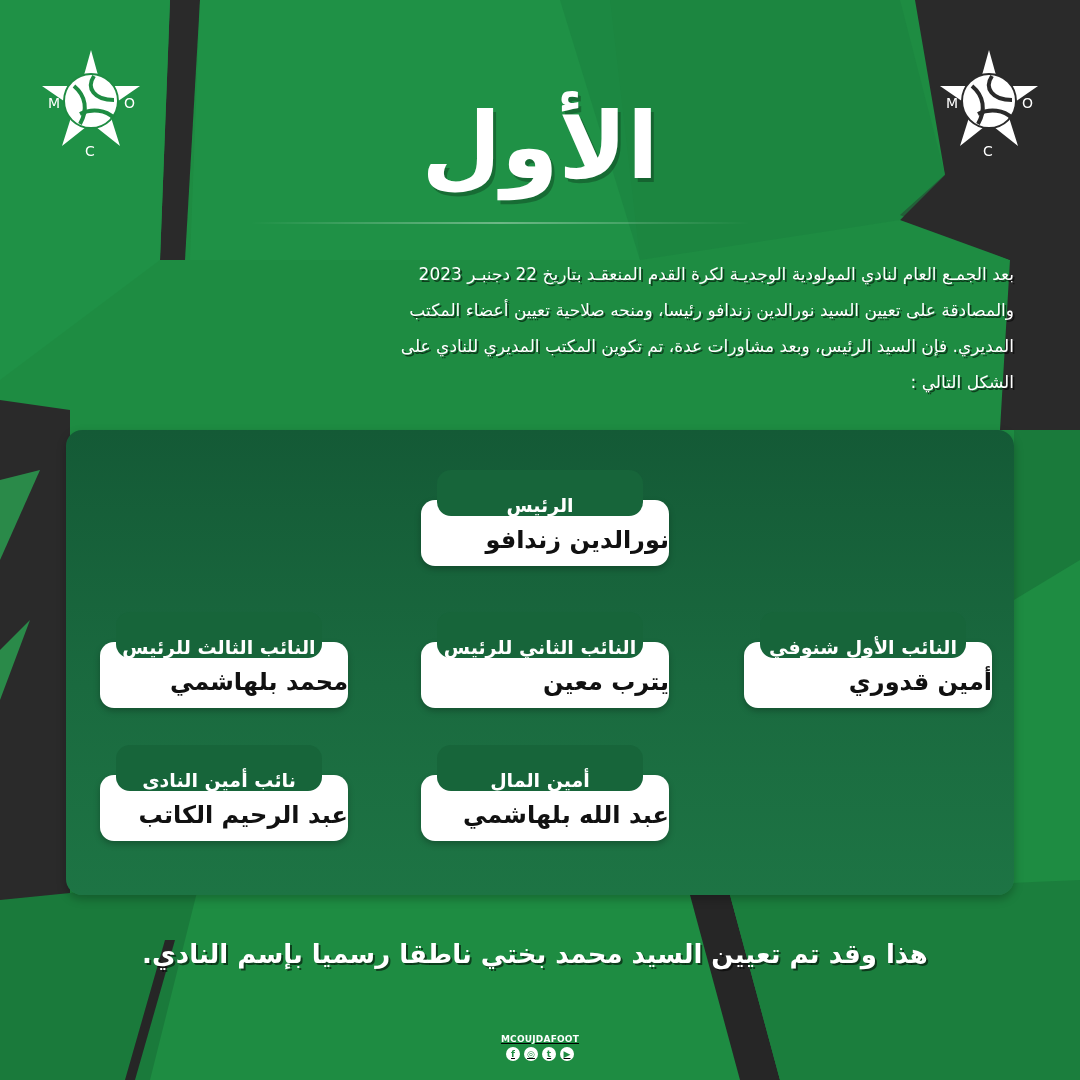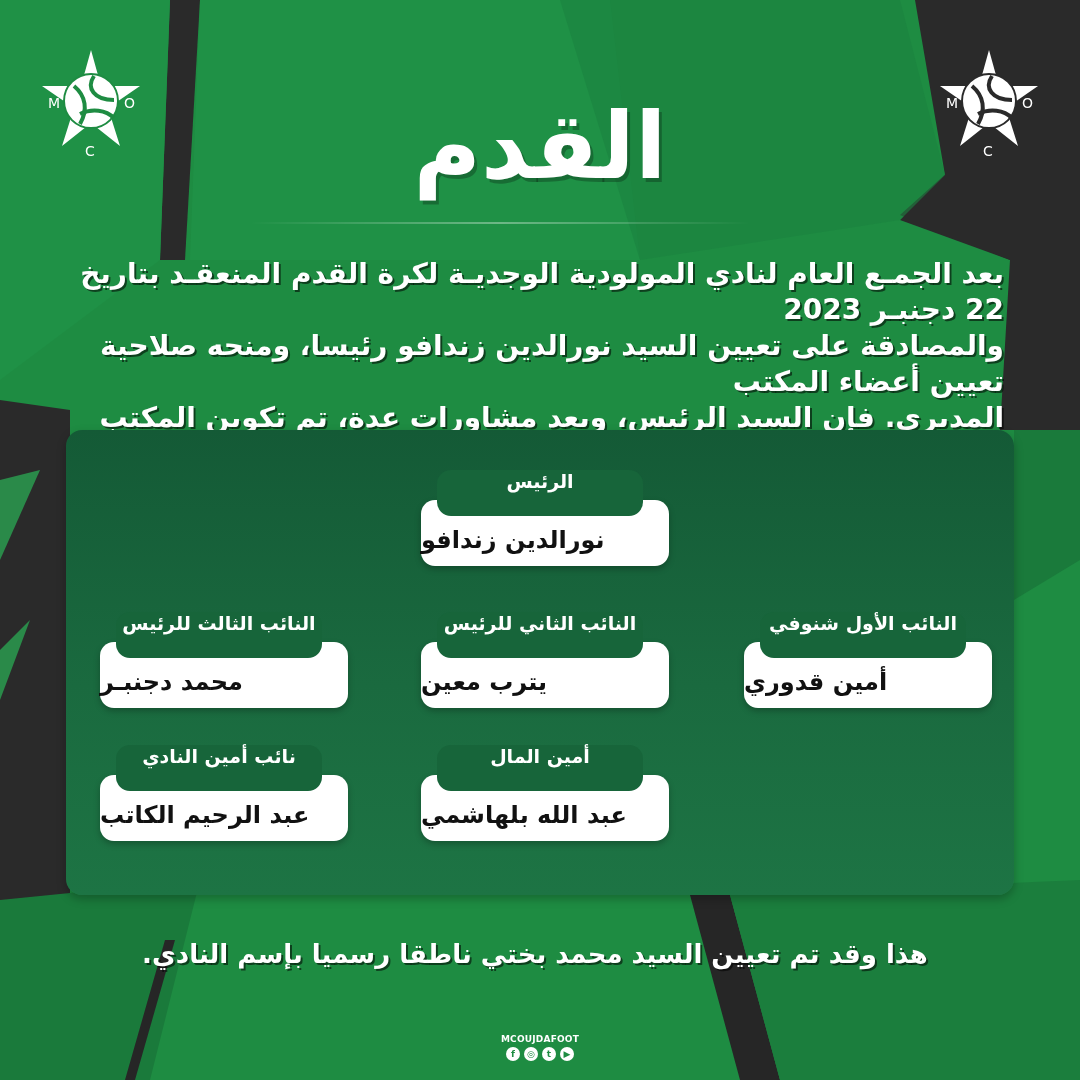--- a/index.html
+++ b/index.html
@@ -4,29 +4,29 @@
 <style>
   html, body { margin:0; padding:0; }
   body { width:1080px; height:1080px; overflow:hidden; background:#1f8f43; font-family:"DejaVu Sans", sans-serif; }
   .canvas { position:relative; width:1080px; height:1080px; overflow:hidden; background:#1e8c42; }
   .bg-svg { position:absolute; left:0; top:0; width:1080px; height:1080px; }
   .logo { position:absolute; width:110px; height:110px; }
   .logo.left { left:36px; top:48px; }
   .logo.right { left:934px; top:48px; }
   .title { position:absolute; left:0; width:1080px; top:92px; text-align:center; color:#fff; font-size:92px; font-weight:bold; line-height:110px; direction:rtl; text-shadow:3px 4px 0 rgba(0,0,0,0.25); }
   .title-rule { position:absolute; left:250px; width:500px; top:222px; height:2px; background:linear-gradient(90deg, rgba(255,255,255,0), rgba(255,255,255,0.35), rgba(255,255,255,0)); }
-  .intro { position:absolute; left:48px; width:956px; top:256px; direction:rtl; text-align:right; color:#fff; font-size:28px; font-weight:bold; line-height:36px; text-shadow:2px 2px 0 rgba(0,0,0,0.55); }
+  .intro { position:absolute; left:58px; width:956px; top:256px; direction:rtl; text-align:right; color:#fff; font-size:17px; font-weight:normal; line-height:36px; text-shadow:2px 2px 0 rgba(0,0,0,0.55); }
   .panel { position:absolute; left:66px; top:430px; width:948px; height:465px; border-radius:16px; background:linear-gradient(180deg, #145a36 0%, #1a6a3f 55%, #1d7444 100%); box-shadow:0 4px 10px rgba(0,0,0,0.25); }
   .card { position:absolute; width:258px; height:96px; }
-  .card .name-box { position:absolute; left:0; right:0; bottom:0; height:66px; background:#fff; border-radius:14px; display:flex; align-items:center; justify-content:flex-start; box-shadow:0 3px 6px rgba(0,0,0,0.25);margin-left:10px; }
-  .card .role-tab { position:absolute; left:26px; right:26px; top:0; height:46px; background:#17653a; border-radius:14px; display:flex; align-items:flex-start; justify-content:center; z-index:2; }
+  .card .name-box { position:absolute; left:0; right:0; bottom:0; height:66px; background:#fff; border-radius:14px; display:flex; align-items:center; justify-content:flex-end; box-shadow:0 3px 6px rgba(0,0,0,0.25);margin-left:10px; }
+  .card .role-tab { position:absolute; left:26px; right:26px; top:0; height:46px; background:#17653a; border-radius:14px; display:flex; align-items:flex-end; justify-content:center; z-index:2; }
   .card .role { color:#fff; font-size:19px; font-weight:bold; direction:rtl; }
   .card .name { color:#111; font-size:24px; font-weight:bold; direction:rtl; margin-top:14px; }
   .closing { position:absolute; left:60px; width:950px; top:936px; direction:rtl; text-align:center; color:#fff; font-size:26px; font-weight:bold; line-height:36px; text-shadow:2px 2px 0 rgba(0,0,0,0.55); }
-  .social { position:absolute; left:480px; width:120px; top:1034px; text-align:center; }
+  .social { position:absolute; left:480px; width:120px; top:1034px; text-align:center;text-decoration:underline; }
   .social .handle { color:#fff; font-size:9px; font-weight:bold; letter-spacing:0.2px; }
   .social .icons { display:flex; justify-content:center; gap:4px; margin-top:3px; }
   .social .ic { width:14px; height:14px; border-radius:50%; background:#fff; display:flex; align-items:center; justify-content:center; }
   .social .ic span { color:#1e8c42; font-size:9px; font-weight:bold; line-height:14px; }
 </style>
 </head>
 <body>
 
 <div class="canvas">
 
@@ -69,21 +69,21 @@
     <polygon points="55,2 65,38 104,38 72,60 84,98 55,75 26,98 38,60 6,38 45,38" fill="#ffffff"></polygon>
     <circle cx="55" cy="53" r="27" fill="#ffffff" stroke="#2a2a2a" stroke-width="2"></circle>
     <path d="M38,38 C50,48 52,62 44,76" stroke="#2a2a2a" stroke-width="4" fill="none"></path>
     <path d="M58,28 C50,40 58,52 78,52" stroke="#2a2a2a" stroke-width="4" fill="none"></path>
     <path d="M44,66 C56,60 70,62 78,70" stroke="#2a2a2a" stroke-width="4" fill="none"></path>
     <text x="12" y="60" font-size="14" fill="#fff" font-family="DejaVu Sans, sans-serif">M</text>
     <text x="88" y="60" font-size="14" fill="#fff" font-family="DejaVu Sans, sans-serif">O</text>
     <text x="49" y="108" font-size="14" fill="#fff" font-family="DejaVu Sans, sans-serif">C</text>
   </svg>
 
-  <div class="title">القدم</div>
+  <div class="title">الأول</div>
   <div class="title-rule"></div>
 
   <div class="intro">
     <div>بعد الجمـع العام لنادي المولودية الوجديـة لكرة القدم المنعقـد بتاريخ 22 دجنبـر 2023</div>
     <div>والمصادقة على تعيين السيد نورالدين زندافو رئيسا، ومنحه صلاحية تعيين أعضاء المكتب</div>
     <div>المديري. فإن السيد الرئيس، وبعد مشاورات عدة، تم تكوين المكتب المديري للنادي على</div>
     <div>الشكل التالي :</div>
   </div>
 
   <div class="panel"></div>
@@ -111,21 +111,21 @@
       </div>
     <div class="name-box">
         <span class="name">يترب معين</span>
       </div>
   </div>
   <div class="card" style="left:90px; top:612px;">
     <div class="role-tab">
         <span class="role">النائب الثالث للرئيس</span>
       </div>
     <div class="name-box">
-        <span class="name">محمد دجنبـر</span>
+        <span class="name">محمد بلهاشمي</span>
       </div>
   </div>
 
   <div class="card" style="left:411px; top:745px;">
     <div class="role-tab">
         <span class="role">أمين المال</span>
       </div>
     <div class="name-box">
         <span class="name">عبد الله بلهاشمي</span>
       </div>

